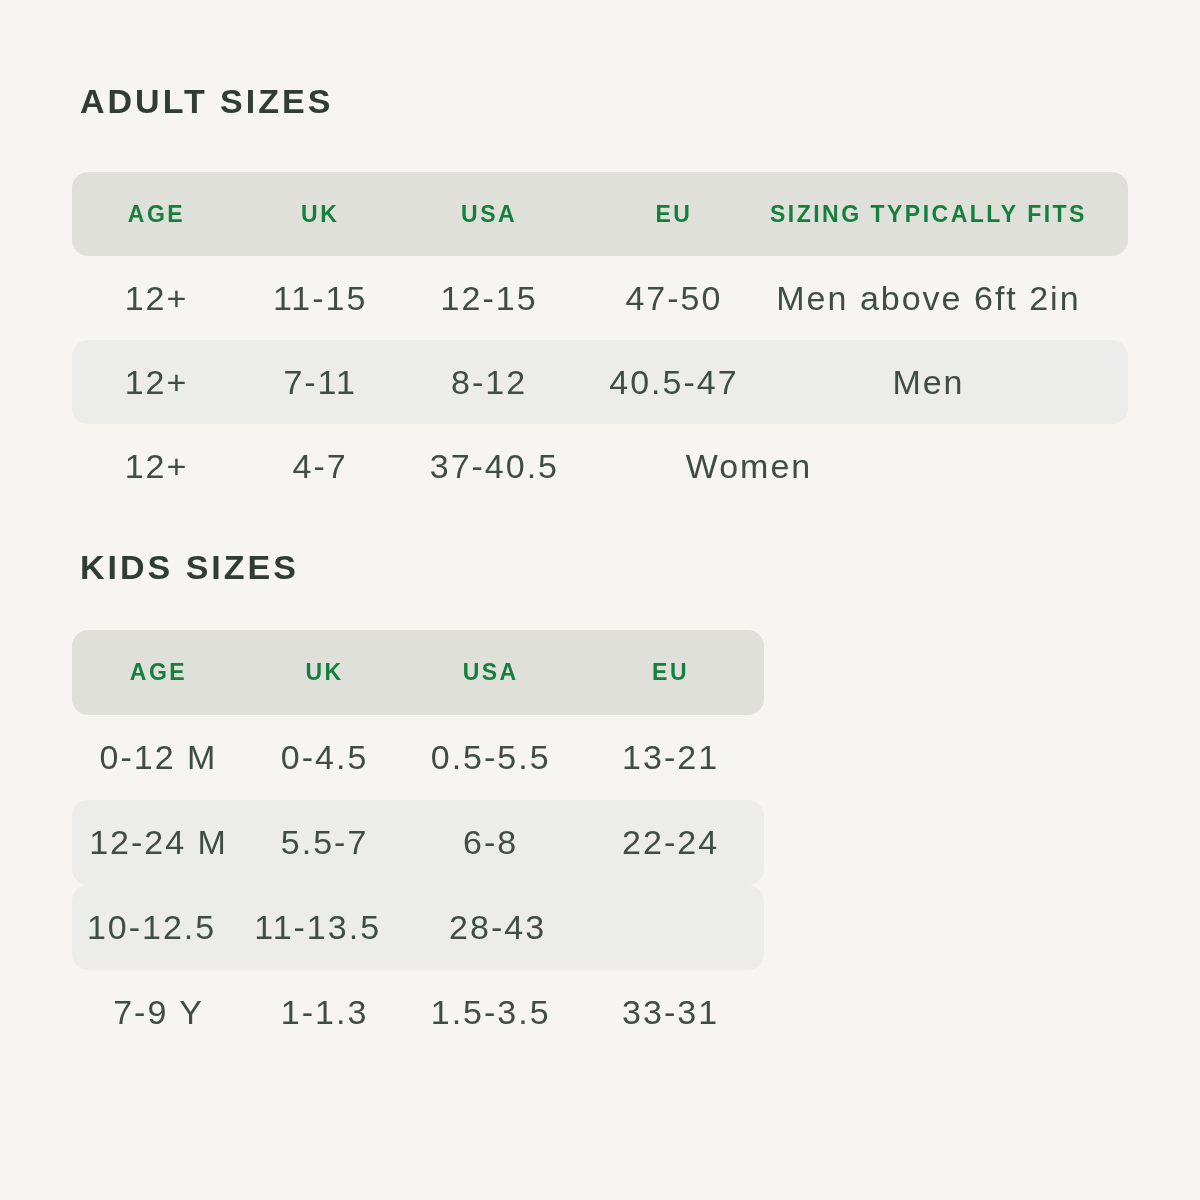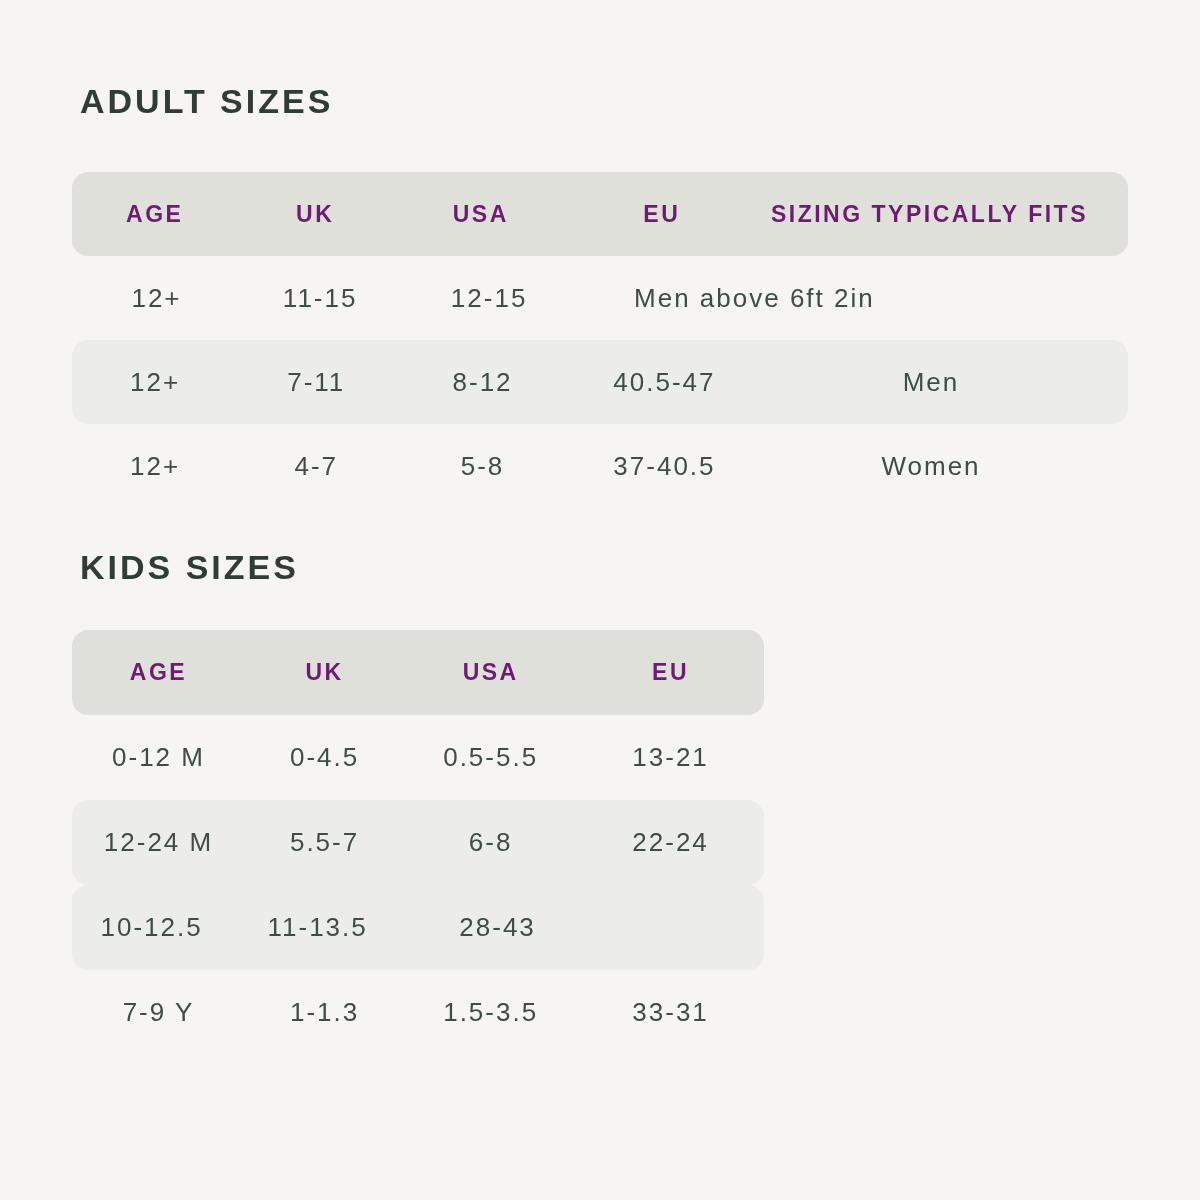--- a/index.html
+++ b/index.html
@@ -47,35 +47,35 @@
     display: flex;
     align-items: center;
     justify-content: center;
     white-space: nowrap;
     height: 100%;
   }
   .th {
     font-size: 23px;
     font-weight: 700;
     letter-spacing: 2.5px;
-    color: #701a75;
+    color: #15803d;
   }
   .td {
-    font-size: 26px;
+    font-size: 34px;
     font-weight: 400;
     letter-spacing: 2px;
     color: #3f4d45;
   }
 
   
   .ac1 { width: 16%; }
   .ac2 { width: 15%; }
   .ac3 { width: 17%; }
   .ac4 { width: 18%; }
-  .ac5 { width: 34%; padding-right: 40px; margin-left: 16px; }
+  .ac5 { width: 34%; padding-right: 40px; }
 
   
   .kc1 { width: 25%; }
   .kc2 { width: 23%; }
   .kc3 { width: 25%; }
   .kc4 { width: 27%; }
 </style>
 </head>
 <body>
 
@@ -88,33 +88,33 @@
       <div class="th ac1">AGE</div>
       <div class="th ac2">UK</div>
       <div class="th ac3">USA</div>
       <div class="th ac4">EU</div>
       <div class="th ac5">SIZING TYPICALLY FITS</div>
     </div>
     <div class="trow">
       <div class="td ac1">12+</div>
       <div class="td ac2">11-15</div>
       <div class="td ac3">12-15</div>
+      <div class="td ac4">47-50</div>
       <div class="td ac5">Men above 6ft 2in</div>
     </div>
     <div class="trow shaded">
       <div class="td ac1">12+</div>
       <div class="td ac2">7-11</div>
       <div class="td ac3">8-12</div>
       <div class="td ac4">40.5-47</div>
       <div class="td ac5">Men</div>
     </div>
     <div class="trow">
       <div class="td ac1">12+</div>
       <div class="td ac2">4-7</div>
-      <div class="td ac3">5-8</div>
       <div class="td ac4">37-40.5</div>
       <div class="td ac5">Women</div>
     </div>
   </div>
 
   <h2 id="kids-title" class="section-title">KIDS SIZES</h2>
 
   <div id="kids-table" class="size-table">
     <div class="trow thead">
       <div class="th kc1">AGE</div>

